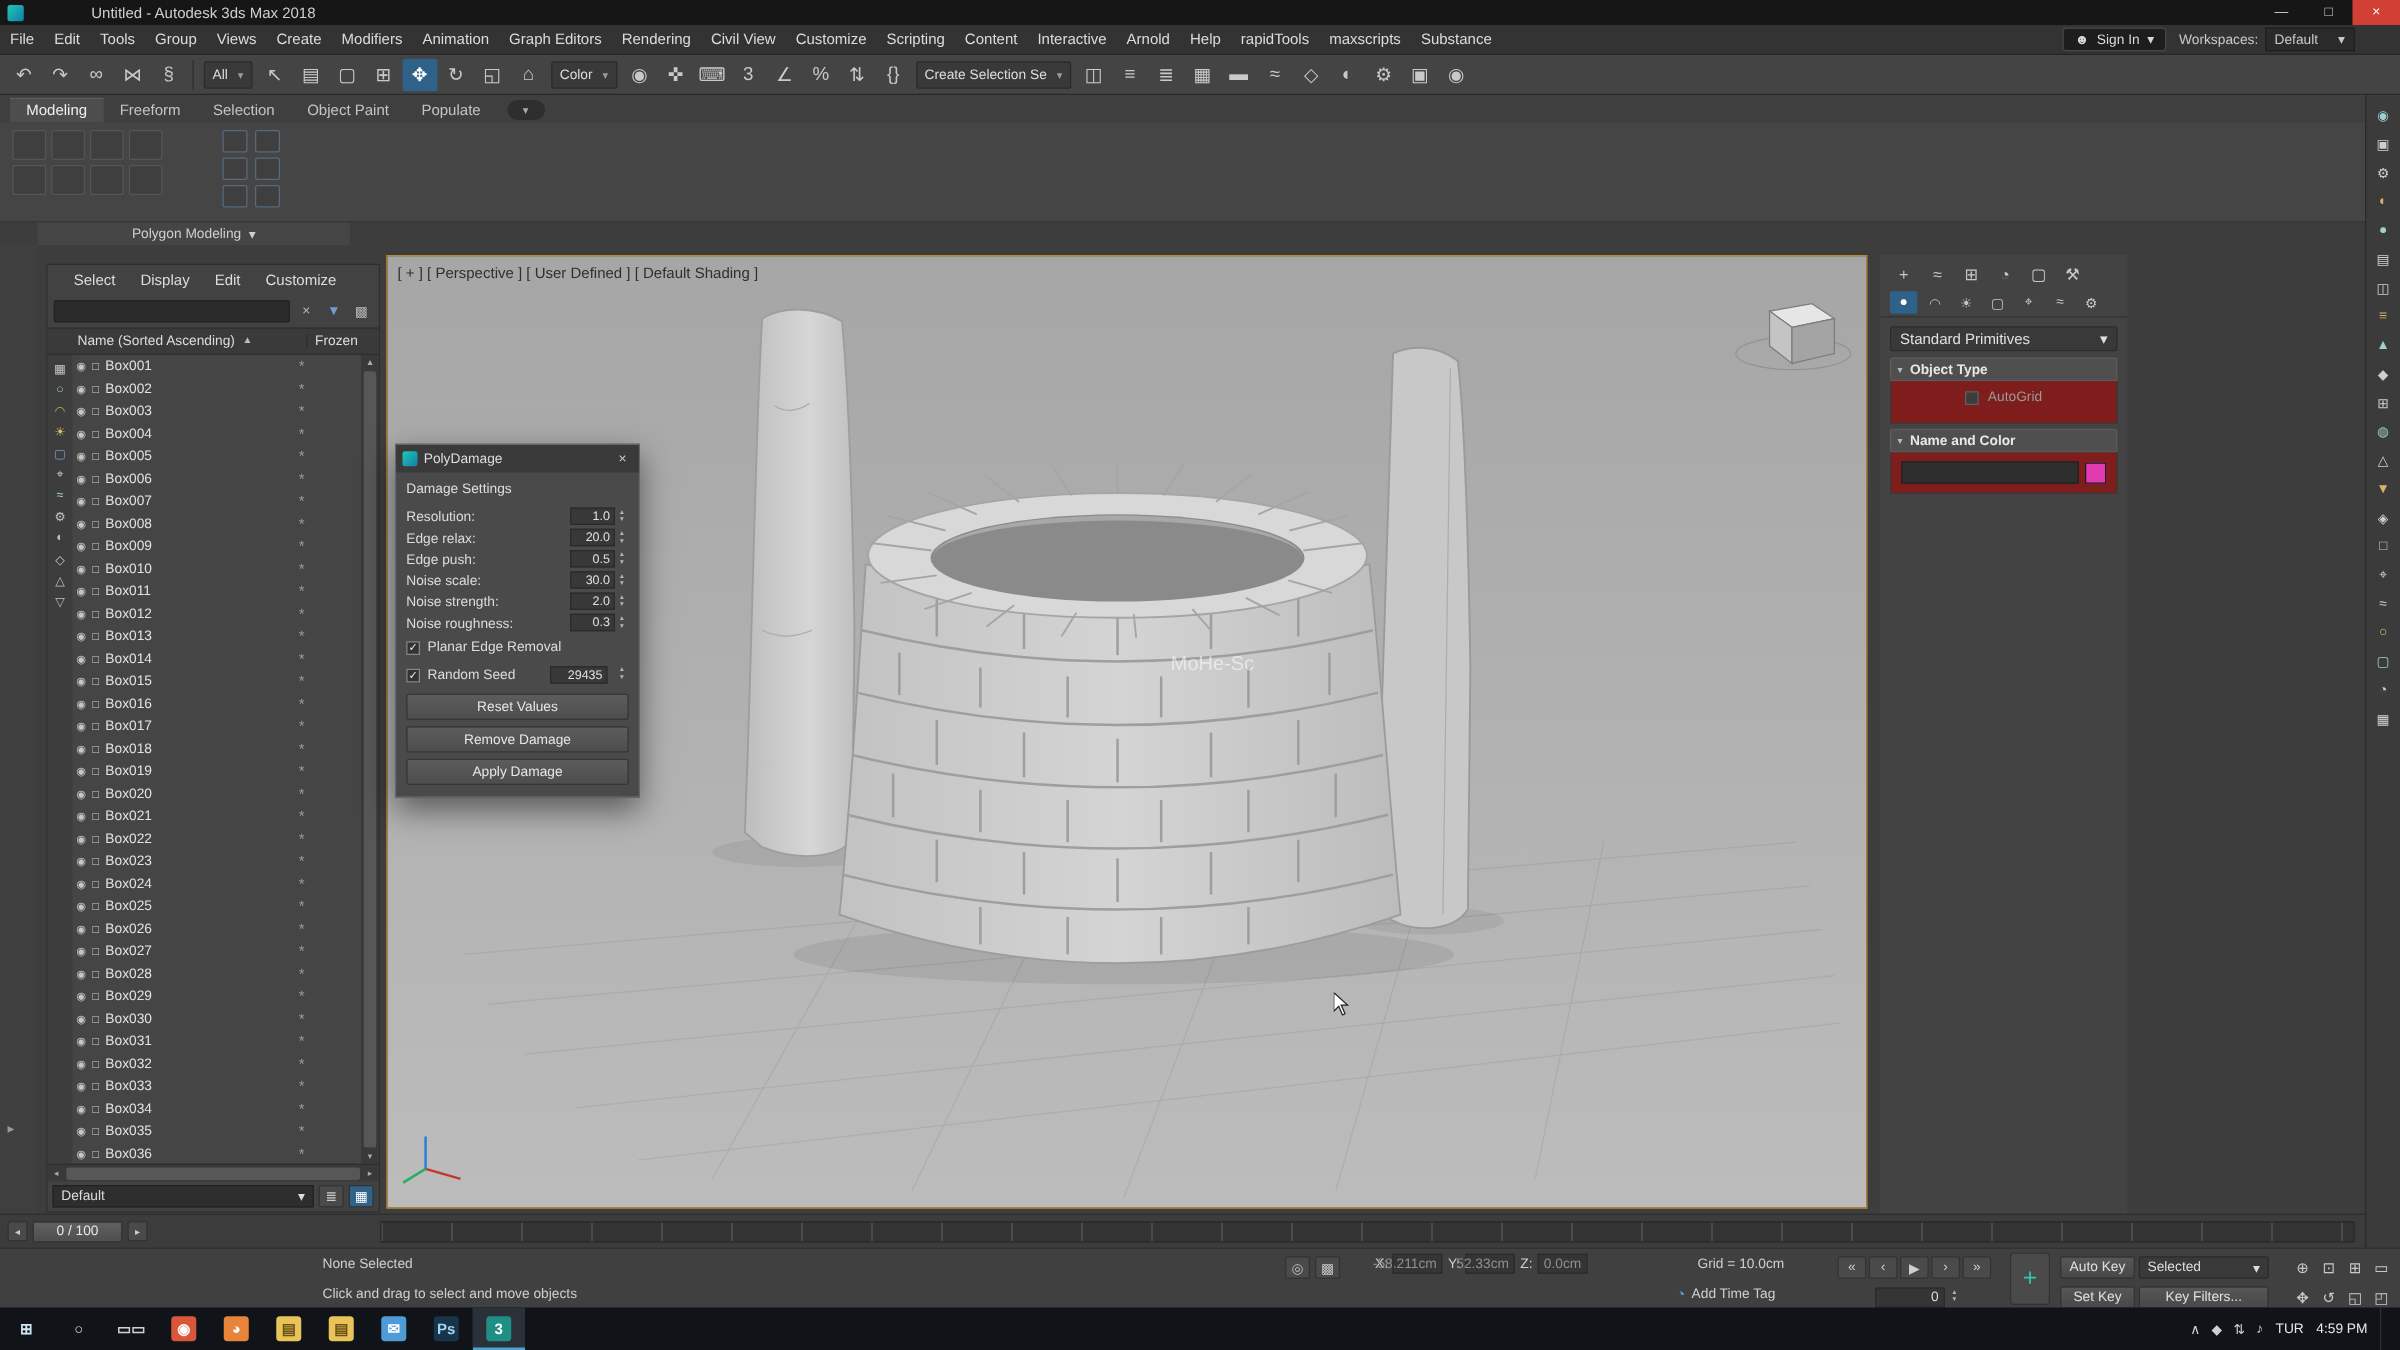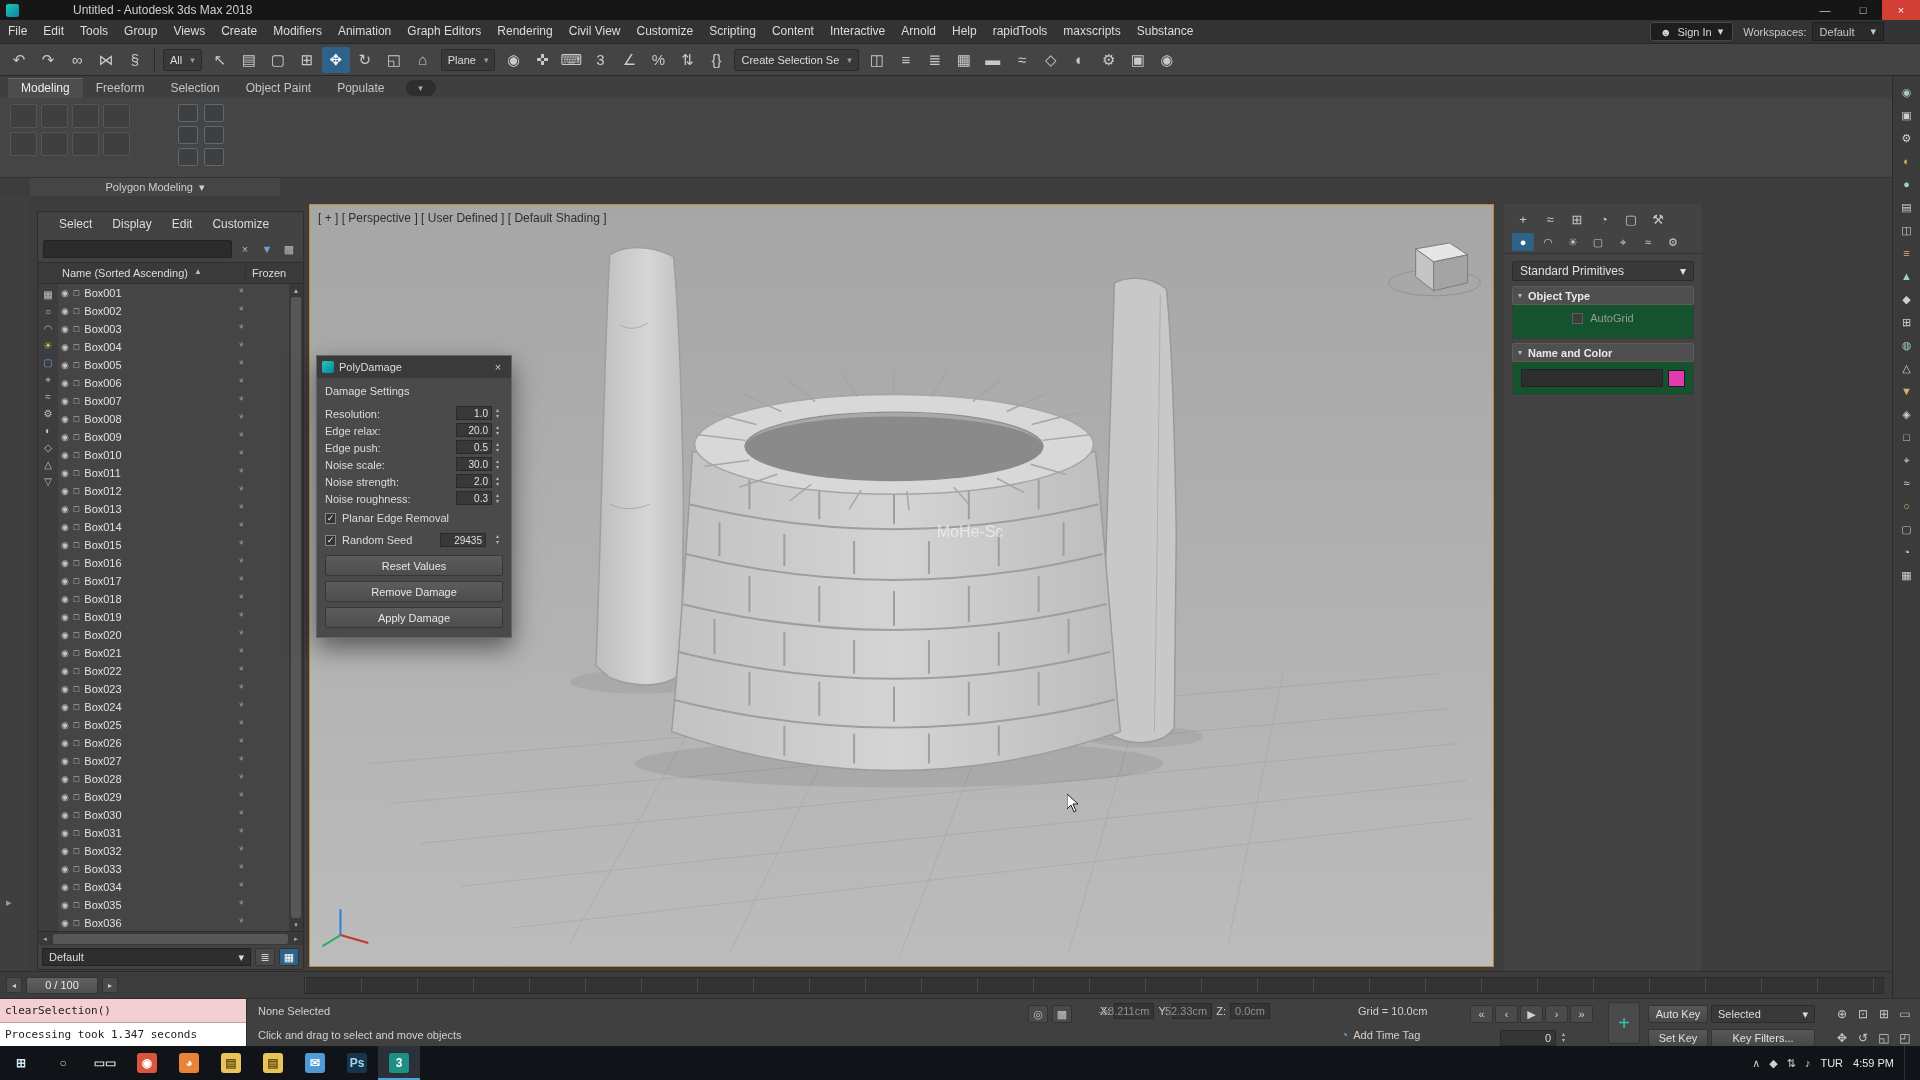--- a/index.html
+++ b/index.html
@@ -104,21 +104,21 @@
   .command-panel{position:absolute;left:1504px;top:204px;width:198px;height:794px;background:#434343;}
   .cp-tabs{height:26px;display:flex;gap:5px;padding:5px 8px 0;}
   .cp-tab{width:22px;height:20px;font-size:13px;color:#c8c8c8;}
   .cp-cats{height:24px;display:flex;gap:3px;padding:3px 8px;border-bottom:1px solid #333;}
   .cp-cat{width:22px;height:18px;font-size:11px;color:#c8c8c8;border-radius:2px;}
   .cp-cat[data-active="true"]{background:#2f6288;color:#fff;}
   .cp-drop{margin:7px 8px 5px;height:20px;background:#393939;border:1px solid #2c2c2c;border-radius:2px;display:flex;align-items:center;justify-content:space-between;padding:0 7px;font-size:12px;color:#e0e0e0;}
   .rollout{margin:4px 8px;}
   .roll-head{height:19px;background:#4f4f4f;border:1px solid #5c5c5c;border-radius:2px;display:flex;align-items:center;gap:6px;padding:0 5px;font-size:11px;font-weight:bold;color:#e8e8e8;}
   .roll-head .rchev{font-size:8px;color:#bbb;font-weight:normal;}
-  .roll-body{background:#14532d;border:1px solid #3a3a3a;border-top:none;padding:7px 8px;}
+  .roll-body{background:#7f1d1d;border:1px solid #3a3a3a;border-top:none;padding:7px 8px;}
   .autogrid-row{display:flex;align-items:center;gap:7px;justify-content:center;font-size:11px;color:#9a9a9a;margin-bottom:7px;}
   .cbox-dis{width:11px;height:11px;background:#3c3c3c;border:1px solid #5e5e5e;}
   .ot-grid{display:grid;grid-template-columns:1fr 1fr;gap:4px;}
   .ot-btn{height:20px;background:linear-gradient(#5e5e5e,#4e4e4e);border:1px solid #383838;border-radius:3px;font-size:11px;color:#e8e8e8;display:flex;align-items:center;justify-content:center;}
   .nc-row{display:flex;align-items:center;gap:5px;}
   .nc-input{flex:1;height:18px;background:#2e2e2e;border:1px solid #222;}
   .nc-swatch{width:17px;height:17px;border:1px solid #1c1c1c;}
 
   
   .right-strip{position:absolute;left:1892px;top:76px;width:28px;height:922px;background:#3b3b3b;border-left:1px solid #2a2a2a;display:flex;flex-direction:column;align-items:center;gap:7px;padding-top:8px;}
@@ -209,21 +209,21 @@
     <span class="tbtn ico">↖</span>
         <span class="tbtn ico">▤</span>
         <span class="tbtn ico">▢</span>
         <span class="tbtn ico">⊞</span>
         <span class="tbtn ico" data-active="true">✥</span>
         <span class="tbtn ico">↻</span>
         <span class="tbtn ico">◱</span>
         <span class="tbtn ico">⌂</span>
       </span>
     <div class="tdrop">
-      <span>Plane</span>
+      <span>Color</span>
         <span class="chev">▾</span>
     </div>
     <span style="display:flex;gap:1px;">
 
     <span class="tbtn ico">◉</span>
         <span class="tbtn ico">✜</span>
         <span class="tbtn ico">⌨</span>
         <span class="tbtn ico">3</span>
         <span class="tbtn ico">∠</span>
         <span class="tbtn ico">%</span>
@@ -895,24 +895,20 @@
   <div class="timeslider">
     <div class="ts-left">
       <span class="ts-arrow ico">◂</span>
       <span class="ts-grip">0 / 100</span>
       <span class="ts-arrow ico">▸</span>
     </div>
     <div class="ts-track"></div>
   </div>
 
   <div class="statusbar">
-    <div class="listener">
-      <div class="lis1">clearSelection()</div>
-      <div class="lis2">Processing took 1.347 seconds</div>
-    </div>
     <div class="sb-row" style="left:258px;top:0;">None Selected</div>
     <div class="sb-row" style="left:258px;top:24px;">Click and drag to select and move objects</div>
     <div class="sb-row" style="left:1028px;top:3px;gap:4px;">
       <span class="sb-iconbtn ico">◎</span>
       <span class="sb-iconbtn ico">▩</span>
     </div>
     <div class="sb-row" style="left:1100px;top:0;">
       <span>X:</span>
       <span class="coord-box">-58.211cm</span>
       <span>Y:</span>

